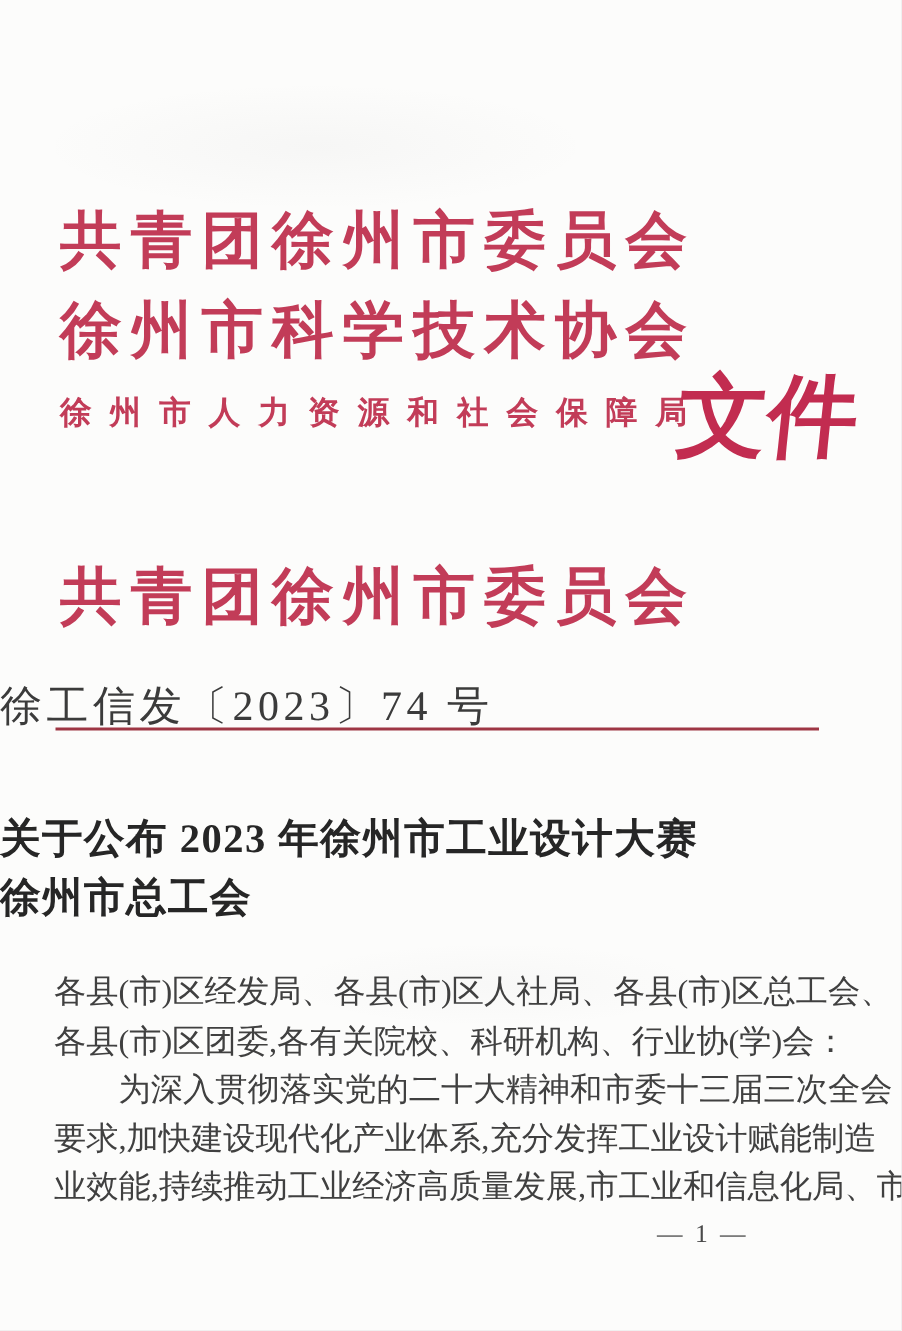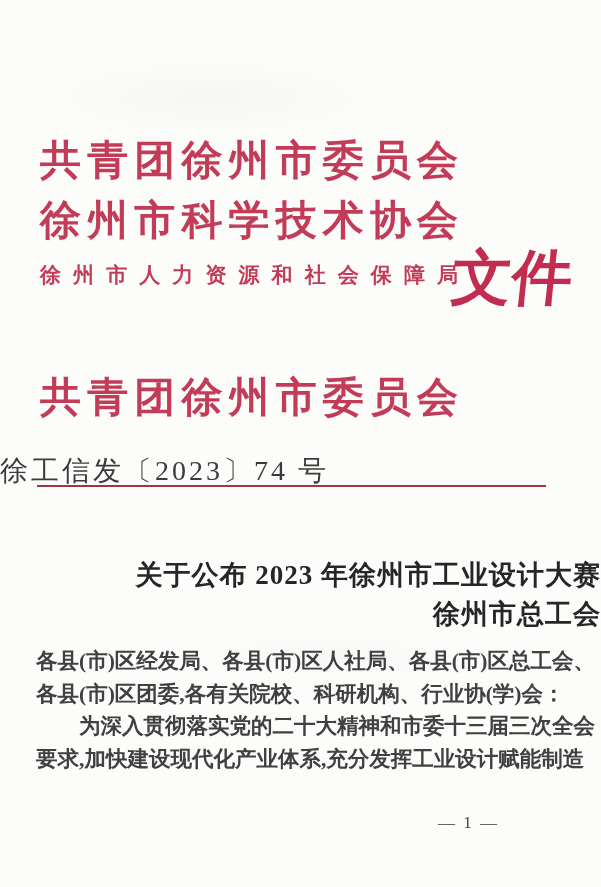--- a/index.html
+++ b/index.html
@@ -57,46 +57,44 @@
     left: 37px;
     width: 509px;
     height: 2px;
     background: #9e3644;
   }
   
   .title-line {
     position: absolute;
     left: 0;
     width: 100%;
-    text-align: right;
+    text-align: left;
     font-size: 27px;
     font-weight: 700;
     color: #262626;
     letter-spacing: 1px;
-    margin-top: 16px;
   }
   .title-1 { top: 541px; }
   .title-2 { top: 580px; }
   
   .body-block {
     position: absolute;
     top: 645px;
     left: 36px;
     width: 530px;
     font-size: 21.5px;
     color: #404040;
   }
   .body-line {
     width: 530px;
     height: 32.5px;
     line-height: 32.5px;
     white-space: nowrap;
     text-align: justify;
     text-align-last: justify;
-    font-weight: bold;
   }
   .body-line.short { text-align-last: left; }
   .body-line.indent { text-indent: 2em; }
   
   .page-number {
     position: absolute;
     top: 813px;
     left: 438px;
     font-size: 17px;
     color: #4a4a4a;
@@ -120,17 +118,18 @@
   <div class="red-rule"></div>
 
   <div class="title-line title-1">关于公布 2023 年徐州市工业设计大赛</div>
   <div class="title-line title-2">徐州市总工会</div>
 
   <div class="body-block">
     <div class="body-line">各县(市)区经发局、各县(市)区人社局、各县(市)区总工会、</div>
     <div class="body-line short">各县(市)区团委,各有关院校、科研机构、行业协(学)会：</div>
     <div class="body-line indent">为深入贯彻落实党的二十大精神和市委十三届三次全会</div>
     <div class="body-line">要求,加快建设现代化产业体系,充分发挥工业设计赋能制造</div>
+    <div class="body-line">业效能,持续推动工业经济高质量发展,市工业和信息化局、市</div>
   </div>
 
   <div class="page-number">— 1 —</div>
 
 </div>
 
 </body></html>

